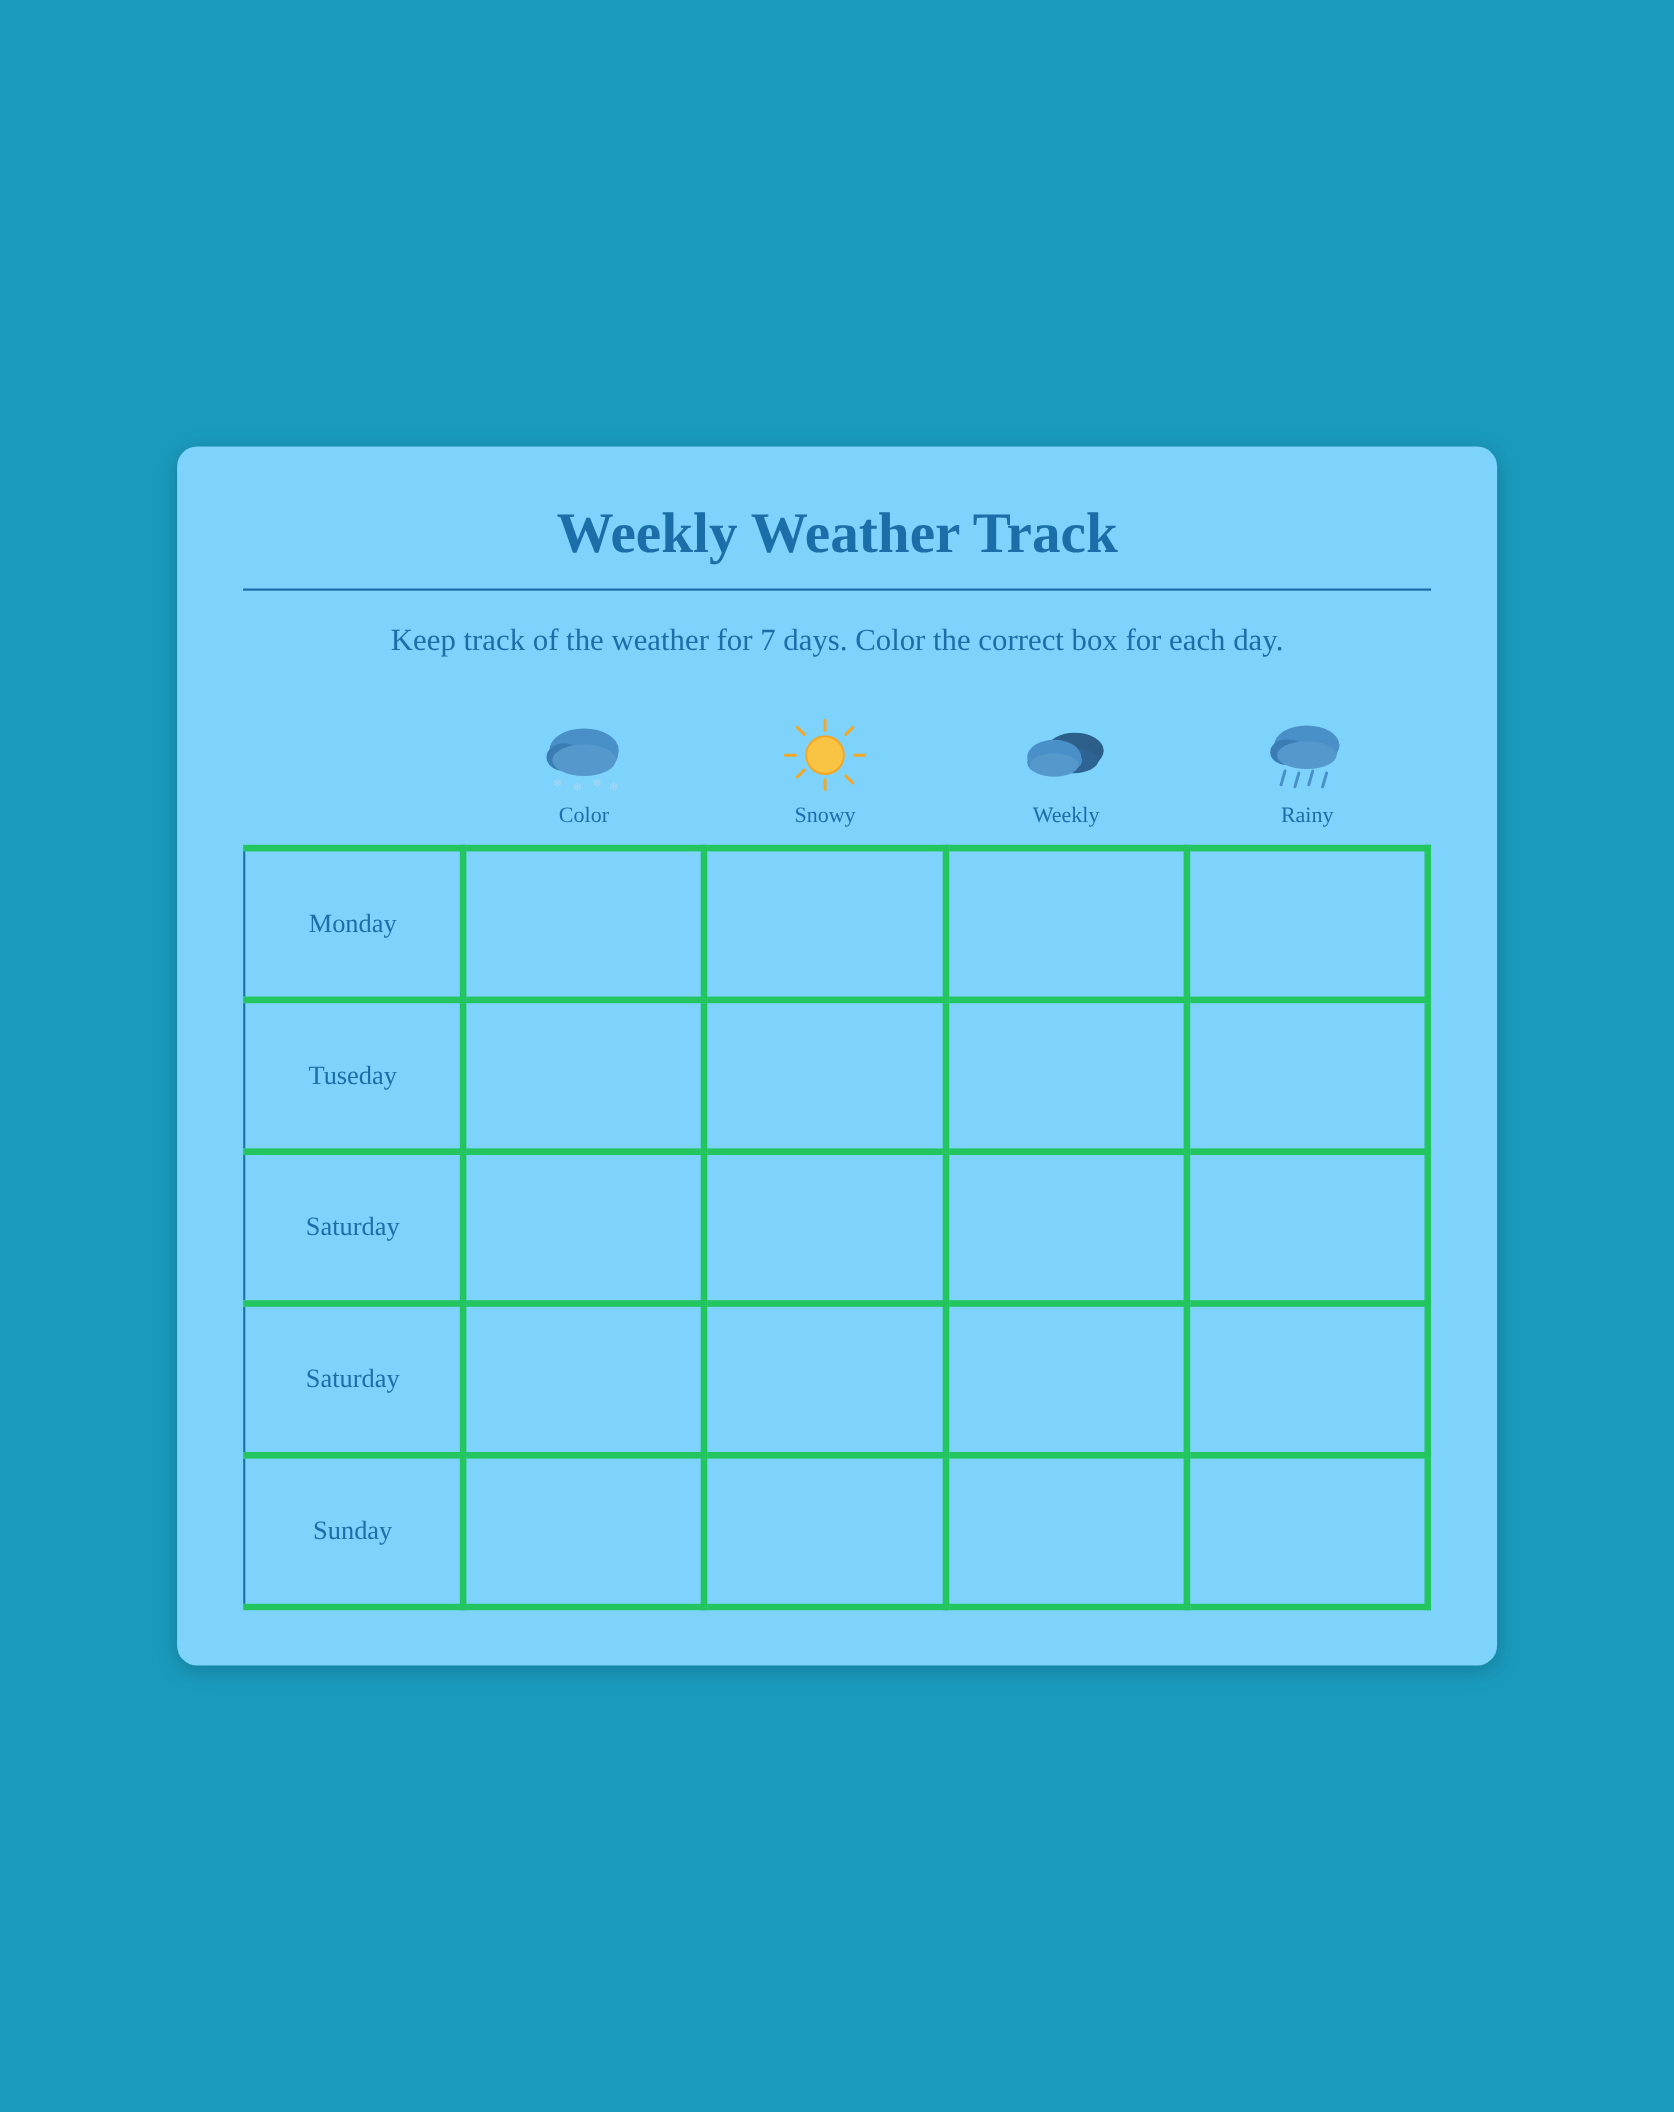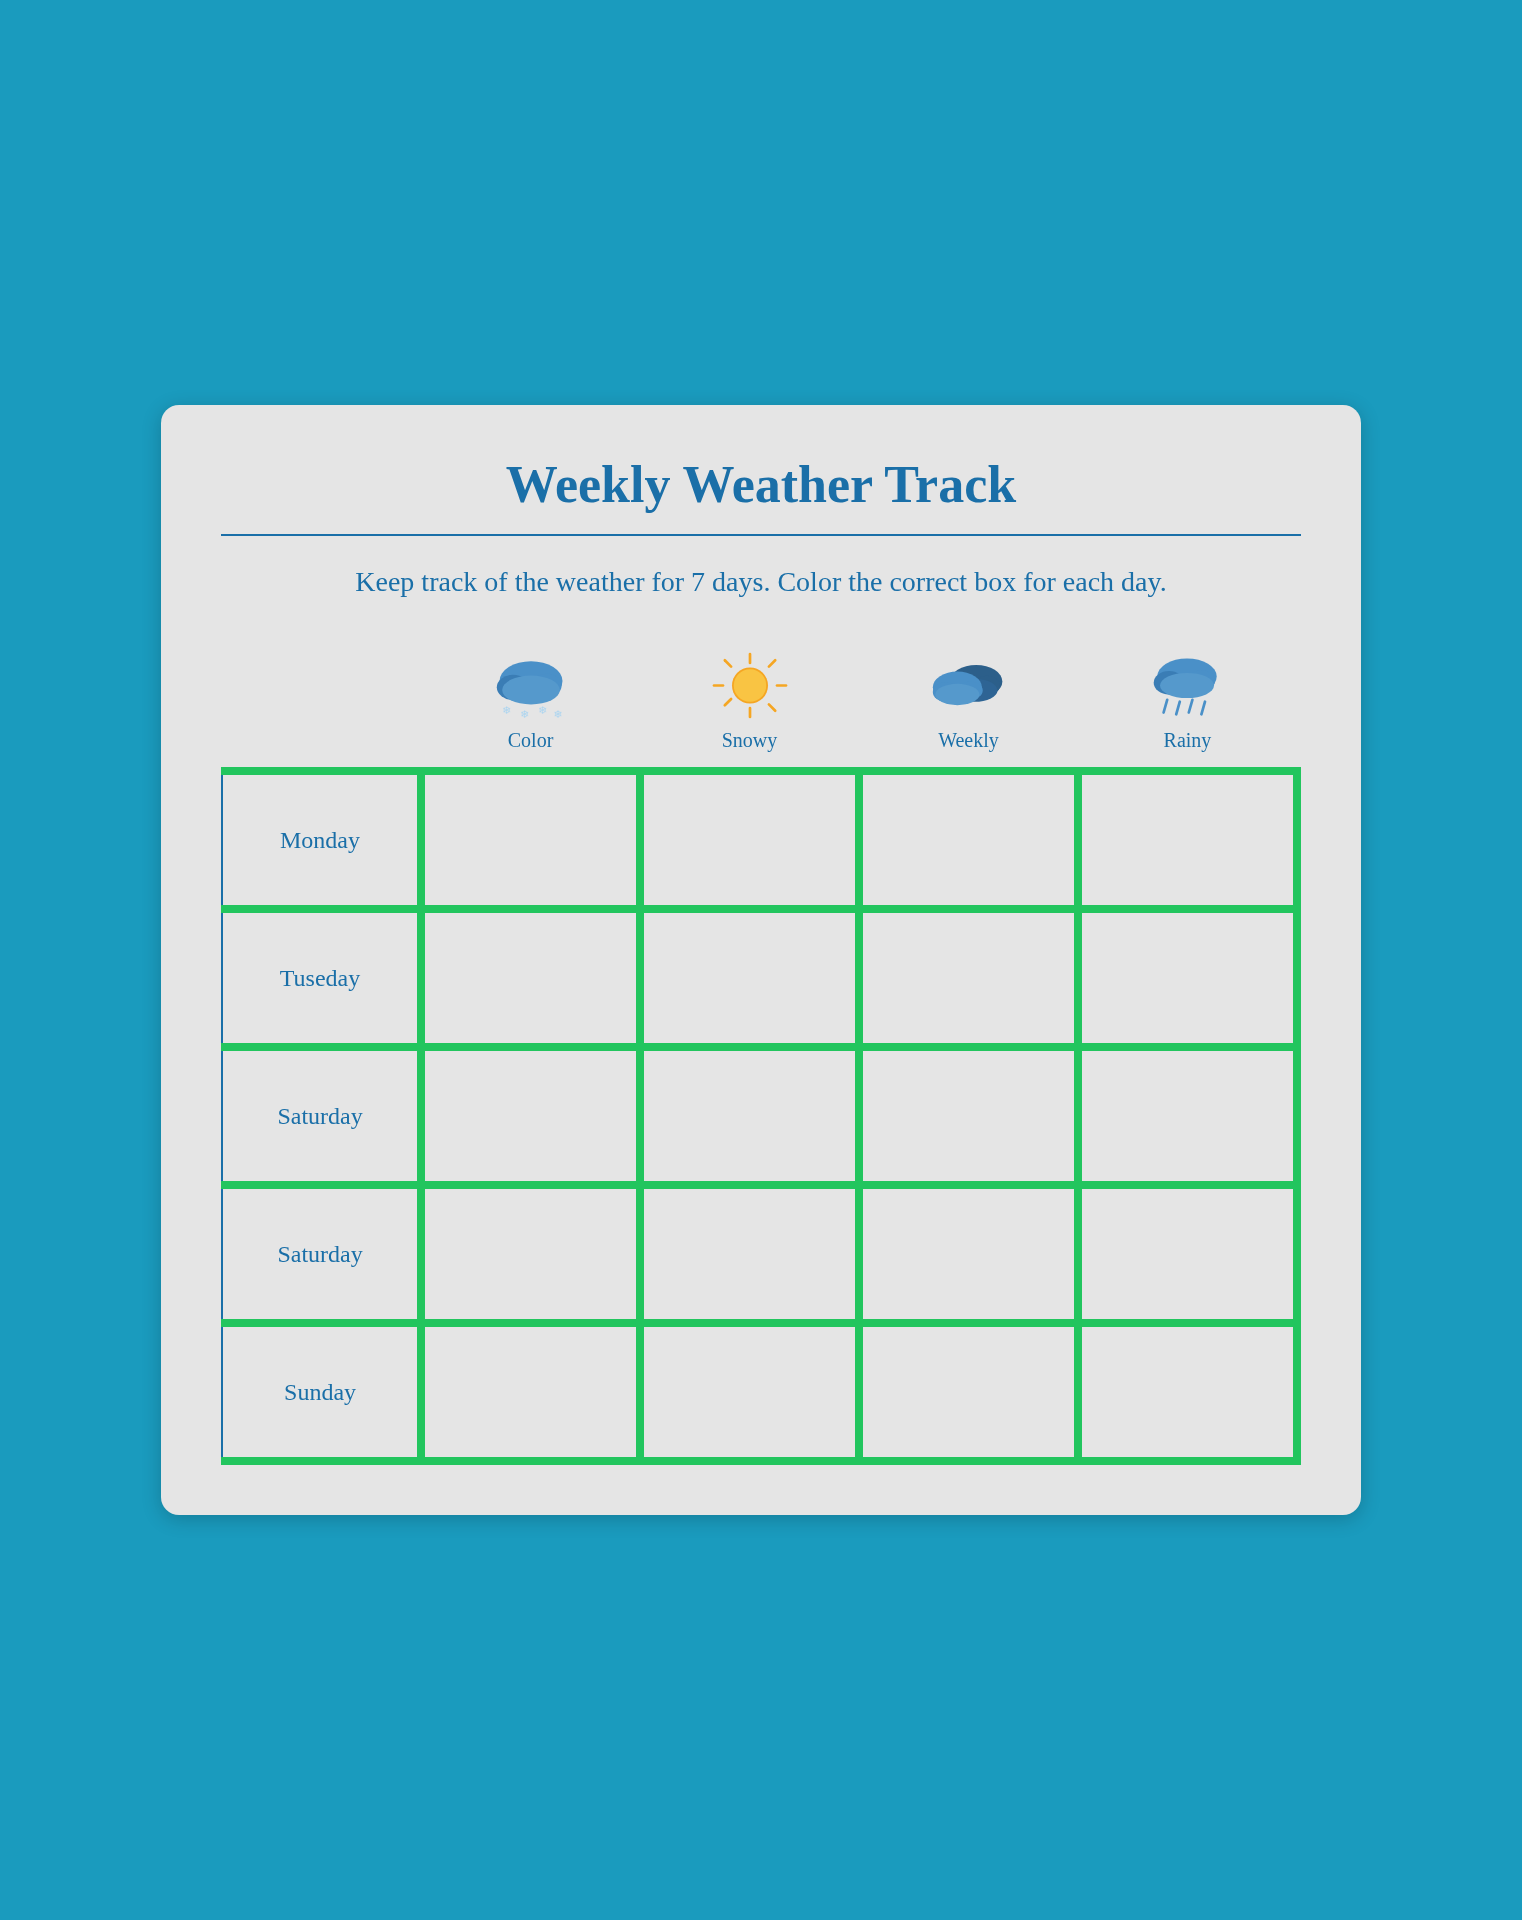--- a/index.html
+++ b/index.html
@@ -12,21 +12,21 @@
       background-color: #1a9bbe;
       display: flex;
       justify-content: center;
       align-items: center;
       min-height: 100vh;
       font-family: 'Comic Sans MS', 'Chalkboard SE', cursive;
       padding: 30px;
     }
 
     .page-container {
-      background-color: #e5e5e5;
+      background-color: #7dd3fc;
       border-radius: 18px;
       padding: 50px 60px;
       width: 1200px;
       max-width: 100%;
       box-shadow: 0 4px 20px rgba(0,0,0,0.2);
     }
 
     .page-title {
       text-align: center;
       color: #1a6fa8;
@@ -83,21 +83,21 @@
 
     
     .icon-snowy, .icon-sunny, .icon-cloudy, .icon-rainy {
       width: 90px;
       height: 75px;
       display: block;
       margin: 0 auto;
     }
 
     .data-row td {
-      border: 8px solid #22c55e;
+      border: 6px solid #22c55e;
       height: 138px;
       text-align: center;
       vertical-align: middle;
       font-size: 22px;
       color: #1a6fa8;
       font-family: 'Comic Sans MS', 'Chalkboard SE', cursive;
     }
 
     .data-row td:first-child {
       border-left: 2px solid #1a6fa8;

